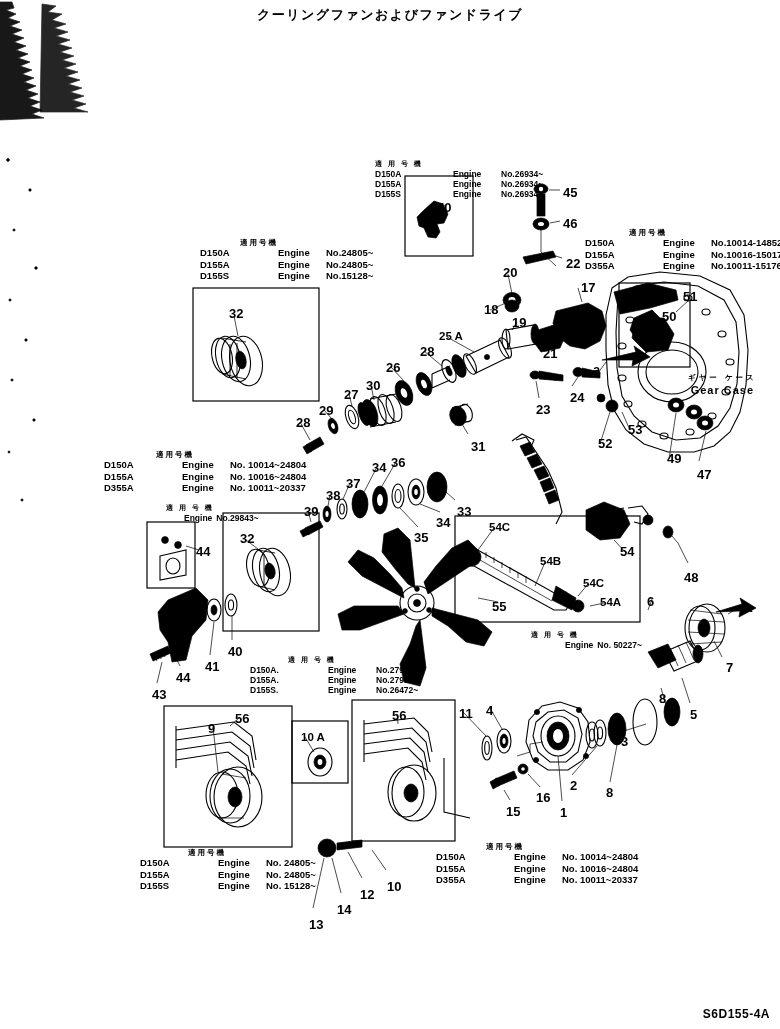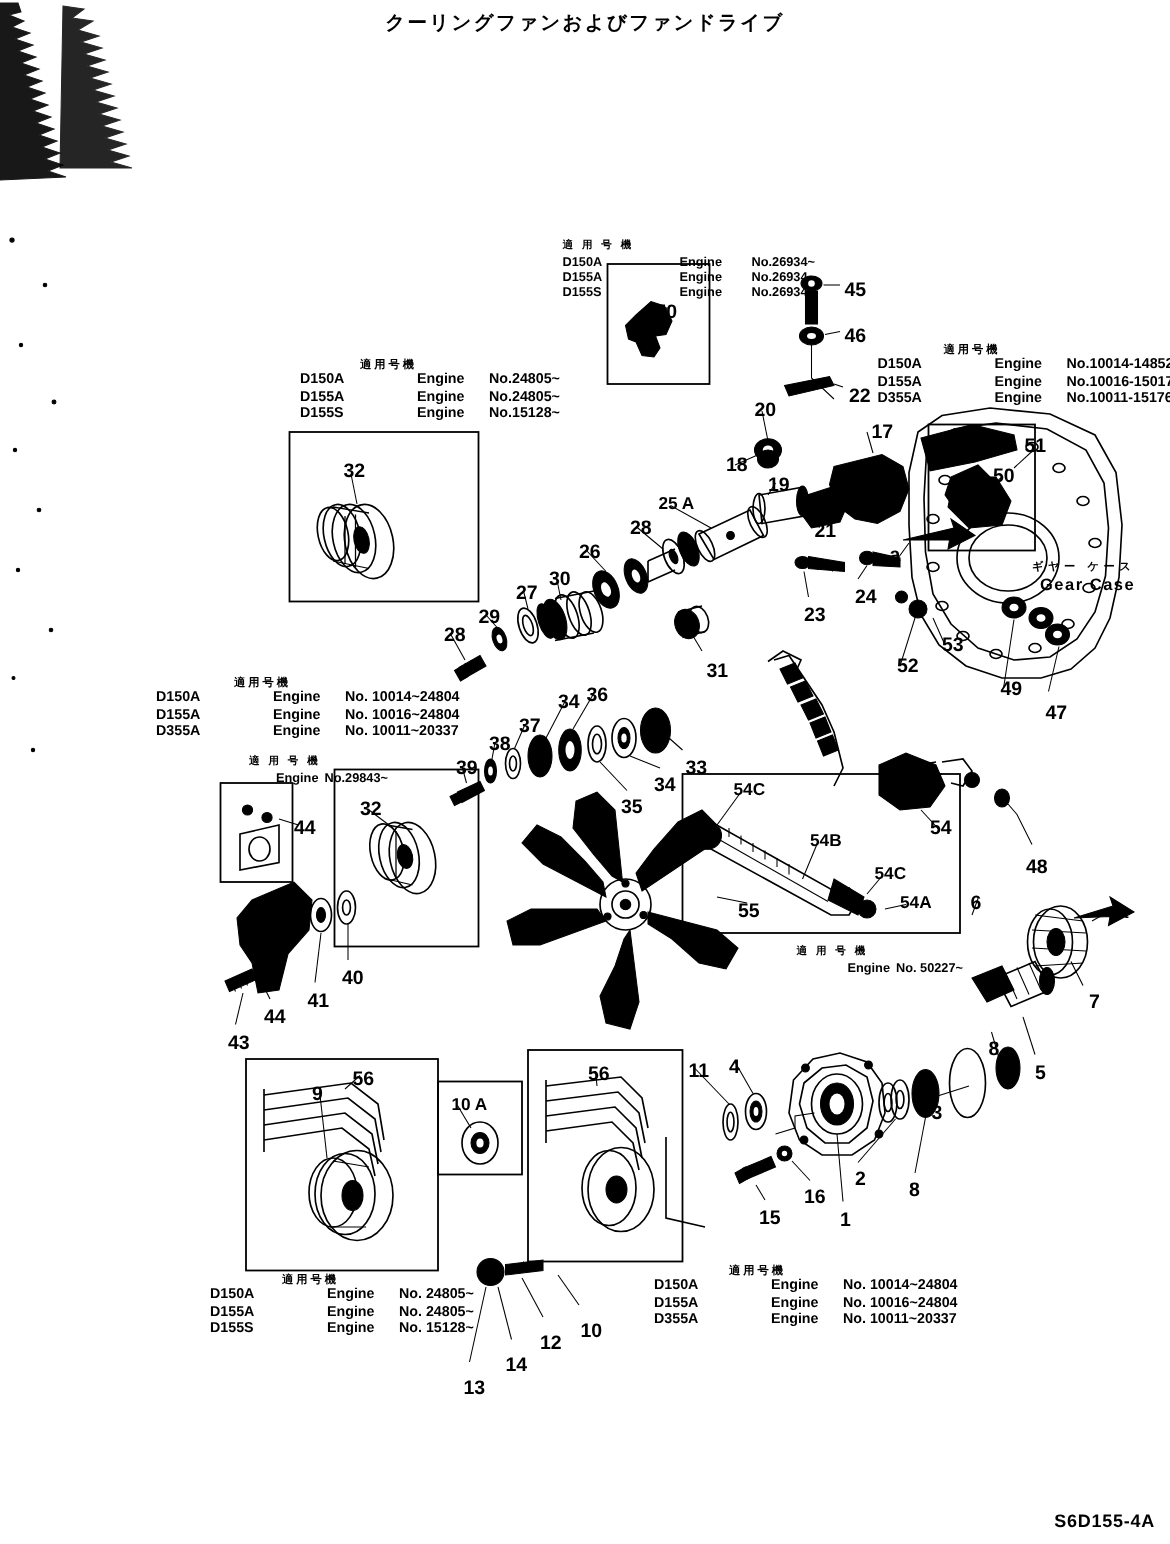--- a/index.html
+++ b/index.html
@@ -557,41 +557,47 @@
     <span class="ln"><span class="c1">D150A</span><span class="c2">Engine</span><span>No. 10014~24804</span></span>
     <span class="ln"><span class="c1">D155A</span><span class="c2">Engine</span><span>No. 10016~24804</span></span>
     <span class="ln"><span class="c1">D355A</span><span class="c2">Engine</span><span>No. 10011~20337</span></span>
   </div>
 
   <div class="anno tight" style="left:146px;top:504px;">
     <span class="jp" style="margin-left:20px">適 用 号 機</span>
     <span class="ln"><span class="c2">Engine</span><span>No.29843~</span></span>
   </div>
 
+  <div class="anno" style="left:250px;top:656px;">
+    <span class="jp" style="margin-left:38px">適 用 号 機</span>
+    <span class="ln"><span class="c1">D150A.</span><span class="c2">Engine</span><span>No.27904~</span></span>
+    <span class="ln"><span class="c1">D155A.</span><span class="c2">Engine</span><span>No.27904~</span></span>
+    <span class="ln"><span class="c1">D155S.</span><span class="c2">Engine</span><span>No.26472~</span></span>
+  </div>
 
   <div class="anno tight" style="left:527px;top:631px;">
     <span class="jp" style="margin-left:4px">適 用 号 機</span>
     <span class="ln"><span class="c2">Engine</span><span>No. 50227~</span></span>
   </div>
 
   <div class="anno big" style="left:140px;top:848px;">
     <span class="jp" style="margin-left:48px">適用号機</span>
     <span class="ln"><span class="c1">D150A</span><span class="c2">Engine</span><span>No. 24805~</span></span>
     <span class="ln"><span class="c1">D155A</span><span class="c2">Engine</span><span>No. 24805~</span></span>
     <span class="ln"><span class="c1">D155S</span><span class="c2">Engine</span><span>No. 15128~</span></span>
   </div>
 
   <div class="anno big" style="left:436px;top:842px;">
     <span class="jp" style="margin-left:50px">適用号機</span>
     <span class="ln"><span class="c1">D150A</span><span class="c2">Engine</span><span>No. 10014~24804</span></span>
     <span class="ln"><span class="c1">D155A</span><span class="c2">Engine</span><span>No. 10016~24804</span></span>
     <span class="ln"><span class="c1">D355A</span><span class="c2">Engine</span><span>No. 10011~20337</span></span>
   </div>
 
-  <div class="gearcase-lbl" style="left:688px;top:373px;text-align:right;">
+  <div class="gearcase-lbl" style="left:688px;top:373px;">
     <span class="jp">ギヤー ケース</span>
     <span class="en">Gear Case</span>
   </div>
 
   <div class="sheetcode">S6D155-4A</div>
 
   <div id="callout-layer">
       <div class="num" style="left: 563px; top: 186px;">45</div>
       <div class="num" style="left: 563px; top: 217px;">46</div>
       <div class="num" style="left: 437px; top: 201px;">50</div>

